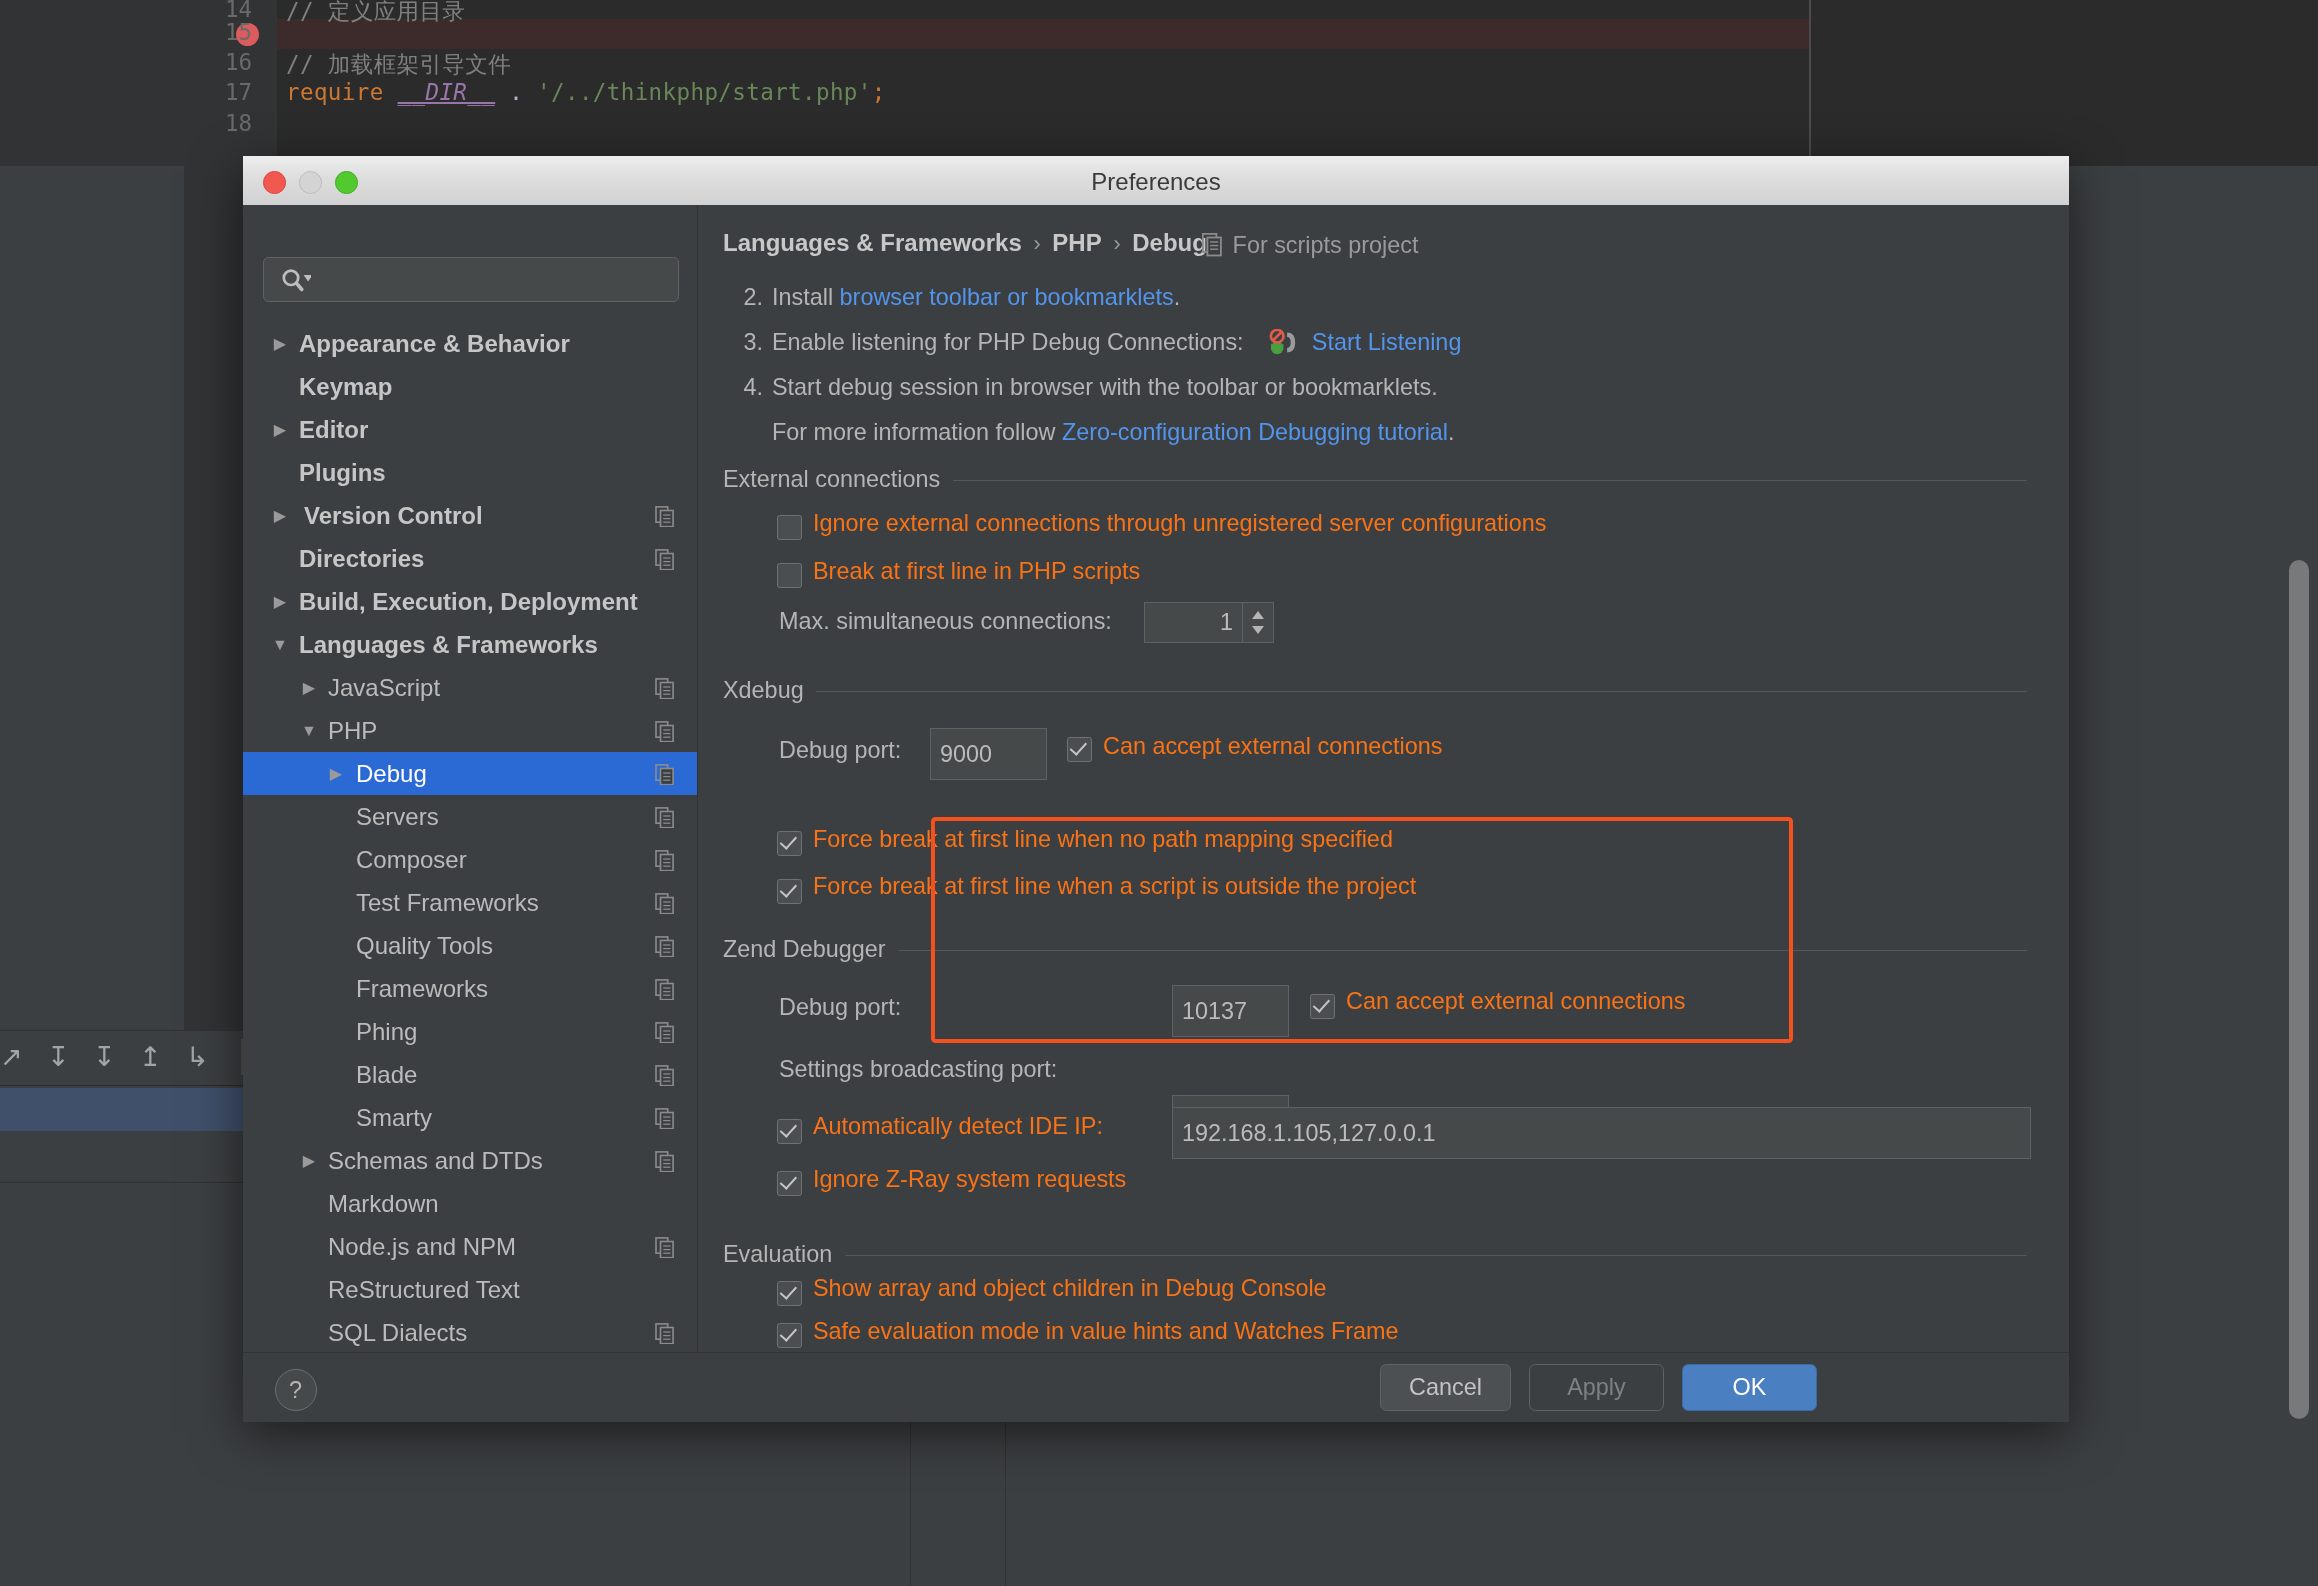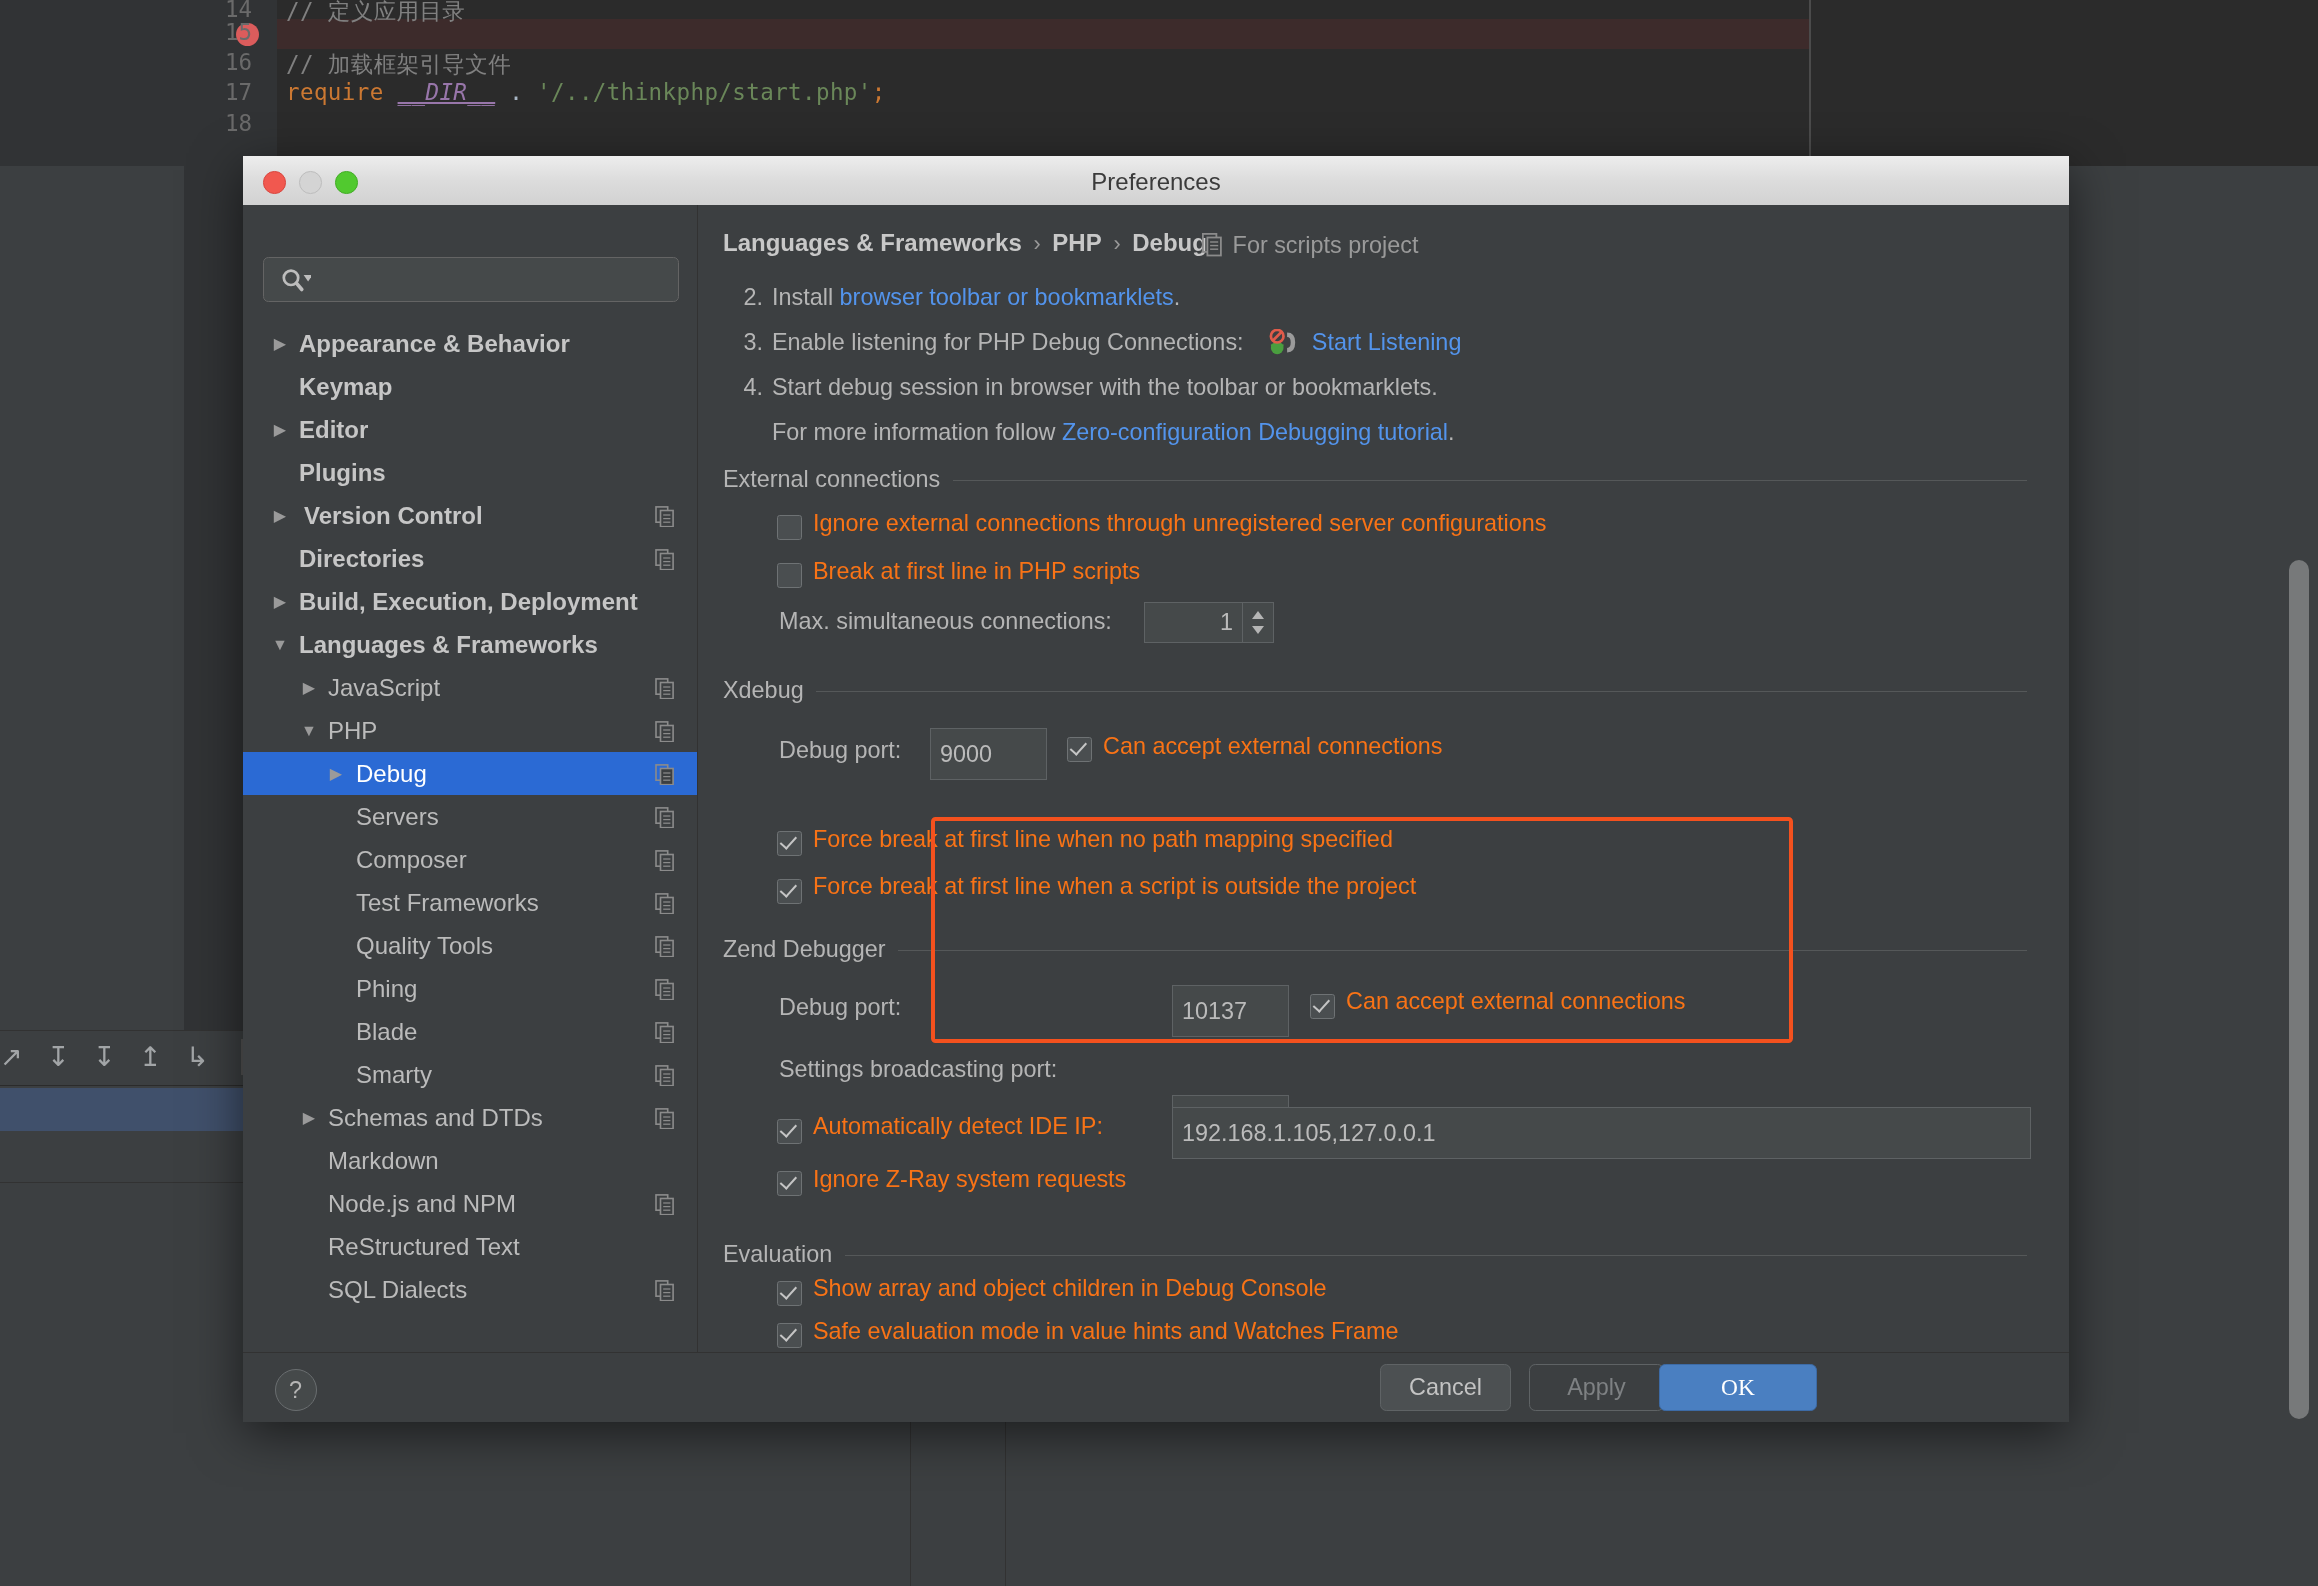--- a/index.html
+++ b/index.html
@@ -110,21 +110,21 @@
              background:#77797a;border-radius:10px;}
 
   .footer{position:absolute;left:0;top:1196px;width:1826px;height:69px;background:#3c3f41;
           border-top:0.9px solid #323232;}
   .helpbtn{position:absolute;left:31.5px;top:16px;width:40px;height:40px;border-radius:50%;
            border:0.9px solid #6a6e70;color:#b5b5b5;font-size:23.4px;text-align:center;line-height:40px;background:#45494a;}
   .btn{position:absolute;top:10.8px;height:47px;border-radius:6.3px;font-size:23.4px;
        display:flex;align-items:center;justify-content:center;box-sizing:border-box;}
   .btn-cancel{right:558px;width:131px;background:#4c5052;border:0.9px solid #5f6365;color:#c3c3c3;}
   .btn-apply{right:405px;width:135px;background:#3c3f41;border:0.9px solid #5f6365;color:#7e8183;}
-  .btn-ok{right:252px;width:158px;background:#4a7fc1;border:0.9px solid #3d6ba6;color:#ffffff;font-family:Liberation Serif, serif;}
+  .btn-ok{right:252px;width:135px;background:#4a7fc1;border:0.9px solid #3d6ba6;color:#ffffff;}
 </style>
 </head>
 <body>
 
 <div id="ide">
 
   <div class="right-lower-dark"></div>
   <div class="lower-ide"></div>
   <div class="left-strip"></div>
   <div class="left-strip2"></div>
@@ -305,20 +305,30 @@
             <svg class="copyico" width="20" height="21.6" viewBox="0 0 22 24">
               <rect x="1" y="1" width="13" height="17" fill="none" stroke="#8b8b8b" stroke-width="1.8"></rect>
               <rect x="6" y="5" width="14" height="18" fill="#3c3f41" stroke="#8b8b8b" stroke-width="1.8"></rect>
               <line x1="9" y1="10" x2="17" y2="10" stroke="#8b8b8b" stroke-width="1.4"></line>
               <line x1="9" y1="14" x2="17" y2="14" stroke="#8b8b8b" stroke-width="1.4"></line>
               <line x1="9" y1="18" x2="17" y2="18" stroke="#8b8b8b" stroke-width="1.4"></line>
             </svg>
           </div>
           <div class="titem">
             <span class="lbl" style="left: 113px;">Quality Tools</span>
+            <svg class="copyico" width="20" height="21.6" viewBox="0 0 22 24">
+              <rect x="1" y="1" width="13" height="17" fill="none" stroke="#8b8b8b" stroke-width="1.8"></rect>
+              <rect x="6" y="5" width="14" height="18" fill="#3c3f41" stroke="#8b8b8b" stroke-width="1.8"></rect>
+              <line x1="9" y1="10" x2="17" y2="10" stroke="#8b8b8b" stroke-width="1.4"></line>
+              <line x1="9" y1="14" x2="17" y2="14" stroke="#8b8b8b" stroke-width="1.4"></line>
+              <line x1="9" y1="18" x2="17" y2="18" stroke="#8b8b8b" stroke-width="1.4"></line>
+            </svg>
+          </div>
+          <div class="titem">
+            <span class="lbl" style="left: 113px;">Frameworks</span>
             <svg class="copyico" width="20" height="21.6" viewBox="0 0 22 24">
               <rect x="1" y="1" width="13" height="17" fill="none" stroke="#8b8b8b" stroke-width="1.8"></rect>
               <rect x="6" y="5" width="14" height="18" fill="#3c3f41" stroke="#8b8b8b" stroke-width="1.8"></rect>
               <line x1="9" y1="10" x2="17" y2="10" stroke="#8b8b8b" stroke-width="1.4"></line>
               <line x1="9" y1="14" x2="17" y2="14" stroke="#8b8b8b" stroke-width="1.4"></line>
               <line x1="9" y1="18" x2="17" y2="18" stroke="#8b8b8b" stroke-width="1.4"></line>
             </svg>
           </div>
           <div class="titem">
             <span class="lbl" style="left: 113px;">Phing</span>

